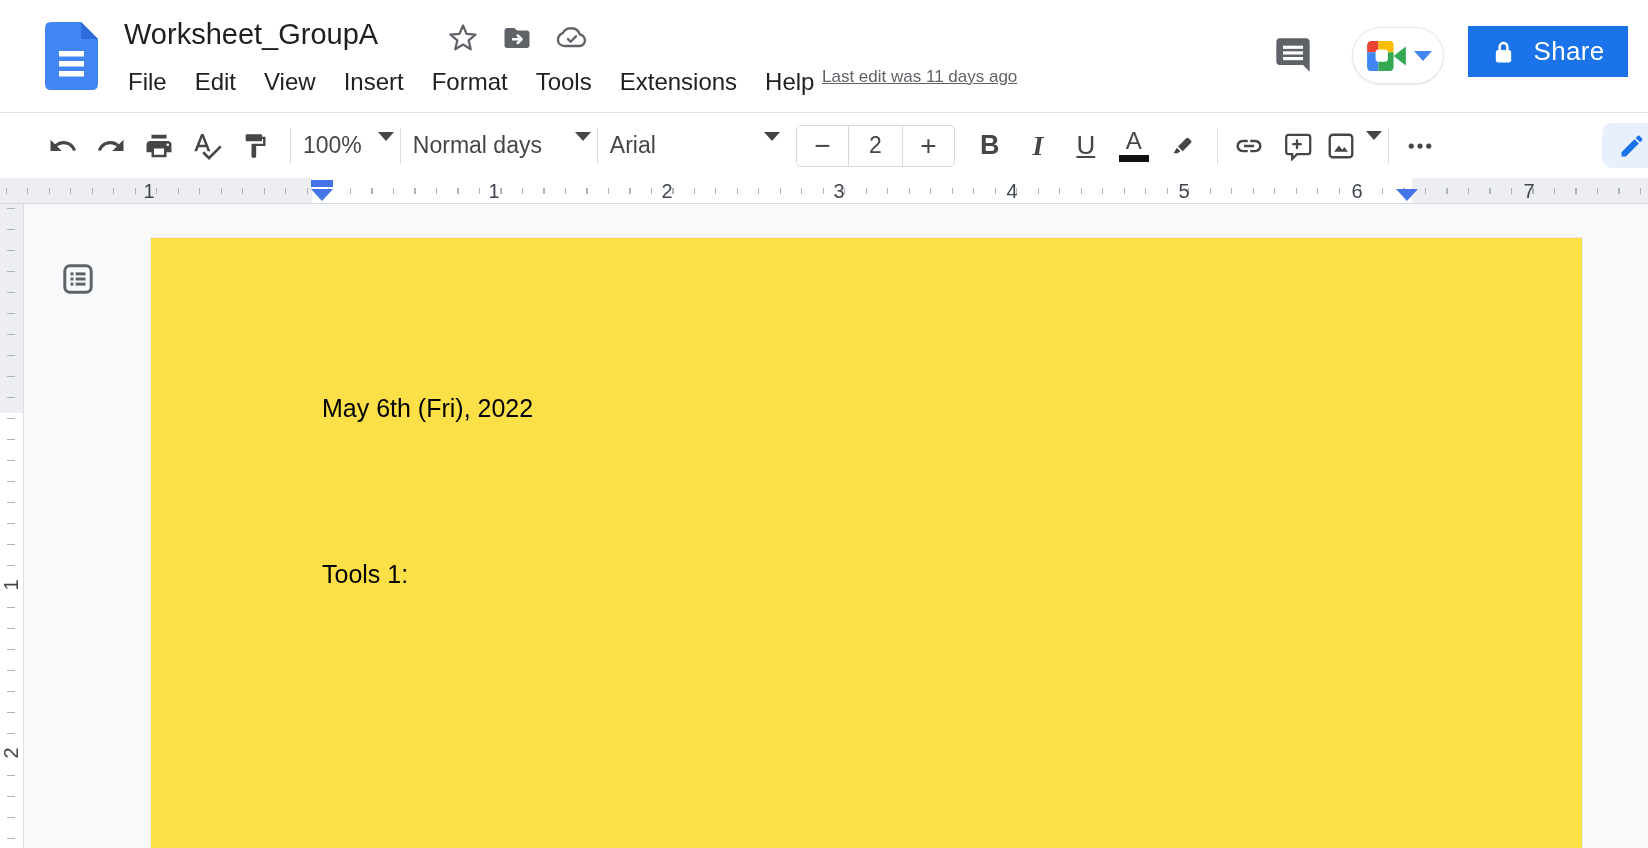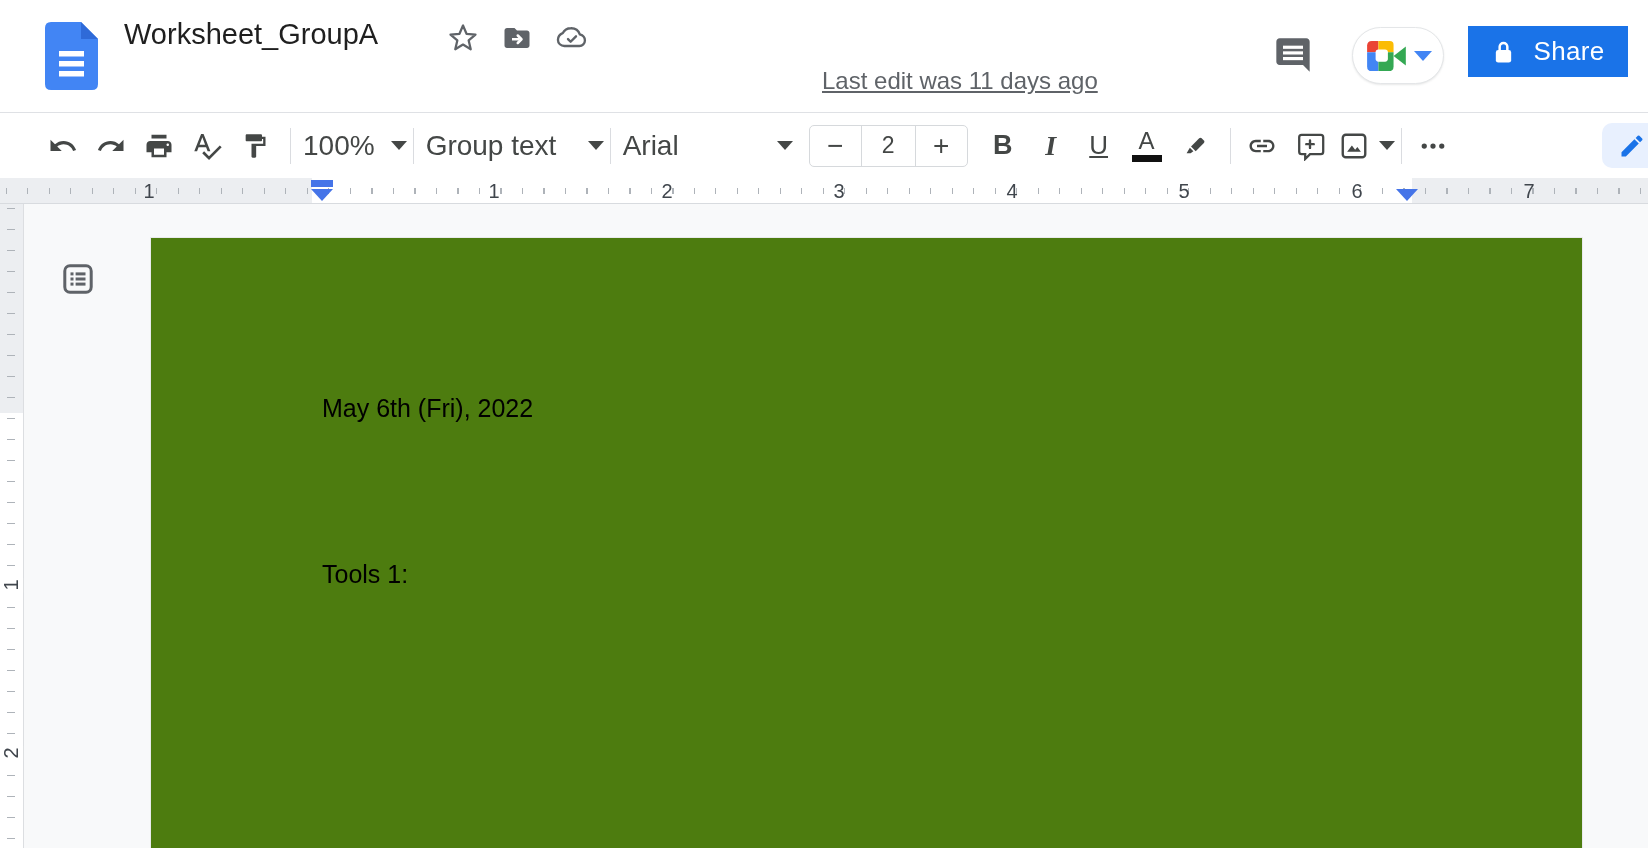--- a/index.html
+++ b/index.html
@@ -7,32 +7,32 @@
   body { font-family:"Liberation Sans", sans-serif; }
   .screen { position:relative; width:1648px; height:848px; overflow:hidden; background:#fff; }
 
   
   .app-header { position:absolute; top:0; left:0; width:1648px; height:113px; background:#fff; border-bottom:1px solid #dfe1e5; }
   .docs-logo { position:absolute; left:45px; top:22px; width:53px; height:68px; cursor:pointer; }
   .doc-title { position:absolute; left:124px; top:18px; font-size:29px; color:#1f1f1f; white-space:nowrap; }
   .title-icon { position:absolute; top:22px; width:32px; height:32px; color:#5f6368; display:flex; align-items:center; justify-content:center; cursor:pointer; }
   .menu-row { position:absolute; left:114px; top:63px; height:38px; display:flex; align-items:center; }
   .menu-item { font-size:24px; color:#202124; padding:2px 14px; border-radius:6px; cursor:pointer; white-space:nowrap; }
-  .last-edit { position:absolute; left:822px; top:67px; font-size:24px; color:#5f6368; text-decoration:underline; cursor:pointer; white-space:nowrap; }
+  .last-edit { position:absolute; left:822px; top:67px; font-size:17px; color:#5f6368; text-decoration:underline; cursor:pointer; white-space:nowrap; }
   .hdr-right-icon { position:absolute; top:33px; width:44px; height:44px; display:flex; align-items:center; justify-content:center; cursor:pointer; }
   .meet-pill { position:absolute; left:1352px; top:27px; width:92px; height:57px; background:#fff; border:1px solid #e4e6e8; border-radius:29px; box-shadow:0 1px 2px rgba(60,64,67,.12); display:flex; align-items:center; justify-content:center; gap:7px; cursor:pointer; }
   .caret-down { width:0; height:0; border-left:9px solid transparent; border-right:9px solid transparent; border-top:10px solid #4285f4; }
   .share-btn { position:absolute; left:1468px; top:26px; width:160px; height:51px; background:#1a73e8; border:none; border-radius:0; display:flex; align-items:center; justify-content:center; gap:19px; cursor:pointer; }
   .share-label { color:#fff; font-size:26px; font-weight:500; letter-spacing:.3px; }
 
   
   .toolbar { position:absolute; top:114px; left:0; width:1648px; height:63px; background:#fff; display:flex; align-items:center; padding-left:44px; }
   .tb-btn { width:38px; height:38px; margin-right:10px; border-radius:4px; display:flex; flex-direction:column; align-items:center; justify-content:center; color:#444746; cursor:pointer; flex:none; }
   .tb-sep { width:1px; height:36px; background:#dadce0; margin:0 12px 0 6px; flex:none; }
-  .tb-drop { display:flex; align-items:center; cursor:pointer; flex:none; color:#444746; font-size:28px; }
+  .tb-drop { display:flex; cursor:pointer; flex:none; color:#444746; font-size:23px; }
   .tb-caret { width:0; height:0; border-left:8px solid transparent; border-right:8px solid transparent; border-top:9px solid #444746; margin-left:16px; }
   .fontsize-box { display:flex; align-items:stretch; height:42px; border:1px solid #d6d9dc; border-radius:5px; margin:0 16px; flex:none; overflow:hidden; }
   .fs-cell { display:flex; align-items:center; justify-content:center; color:#444746; cursor:pointer; }
   .fs-minus,.fs-plus { width:51px; font-size:28px; }
   .fs-value { width:55px; font-size:23px; border-left:1px solid #d6d9dc; border-right:1px solid #d6d9dc; }
   .bold-glyph { font-size:27px; font-weight:700; }
   .italic-glyph { font-family:"Liberation Serif", serif; font-size:28px; font-style:italic; font-weight:600; }
   .underline-glyph { font-size:26px; text-decoration:underline; }
   .textcolor-glyph { font-size:24px; font-weight:500; line-height:24px; }
   .textcolor-bar { width:30px; height:7px; background:#111; margin-top:2px; }
@@ -48,21 +48,21 @@
   .indent-tri { position:absolute; top:11px; width:0; height:0; border-left:11px solid transparent; border-right:11px solid transparent; border-top:12px solid #4574e8; cursor:pointer; }
 
   
   .content { position:absolute; top:204px; left:0; width:1648px; height:644px; background:#f8f9fa; }
   .ruler-v { position:absolute; left:0; top:0; width:24px; height:644px; background:#fff; border-right:1px solid #dcdee1; }
   .ruler-v-gray { position:absolute; left:0; top:0; width:23px; height:209px; background:#eceef1; }
   .ruler-v-ticks { position:absolute; left:7px; top:0; width:8px; height:644px;
      background:repeating-linear-gradient(to bottom,#aeb3b9 0 1px,transparent 1px 21px); background-position-y:4px; }
   .ruler-num-v { position:absolute; left:4px; font-size:20px; color:#40464d; transform:translateY(-50%) rotate(-90deg); background:#fff; padding:0 2px; }
   .outline-btn { position:absolute; left:58px; top:55px; width:40px; height:40px; display:flex; align-items:center; justify-content:center; cursor:pointer; border-radius:50%; }
-  .doc-page { position:absolute; left:150px; top:33px; width:1433px; height:611px; background:#4d7c0f; border:1px solid #e9eaec; border-bottom:none; cursor:text; }
+  .doc-page { position:absolute; left:150px; top:33px; width:1433px; height:611px; background:#fde047; border:1px solid #e9eaec; border-bottom:none; cursor:text; }
   .doc-text { position:absolute; left:171px; top:154px; width:1092px; }
   .doc-line { font-size:25px; line-height:33.2px; color:#000; white-space:pre; min-height:33.2px; }
 
   svg { display:block; }
 </style>
 </head>
 <body>
 
 <div class="screen">
 
@@ -91,20 +91,30 @@
         <path d="M12.6 10l3 3-3 3" stroke="#fff" stroke-width="2" fill="none" stroke-linejoin="round" stroke-linecap="round"></path>
       </svg>
     </div>
     <div class="title-icon" style="left:556px">
       <svg width="34" height="30" viewBox="0 0 24 24" fill="none" stroke="#5f6368" stroke-width="1.9">
         <path d="M19.35 10.54A7.49 7.49 0 0 0 12 5.5c-2.89 0-5.4 1.64-6.65 4.04A5.994 5.994 0 0 0 1.5 15c0 2.9 2.35 5 5.25 5H19c2.49 0 4.5-2.01 4.5-4.5 0-2.38-1.85-4.31-4.15-4.96z" transform="translate(-0.7,-1.2) scale(0.98)"></path>
         <path d="M8.8 12.9l2.1 2.1 4.3-4.3" stroke-linecap="round" stroke-linejoin="round"></path>
       </svg>
     </div>
 
+    <nav class="menu-row" id="menu-row">
+        <span class="menu-item">File</span>
+        <span class="menu-item">Edit</span>
+        <span class="menu-item">View</span>
+        <span class="menu-item">Insert</span>
+        <span class="menu-item">Format</span>
+        <span class="menu-item">Tools</span>
+        <span class="menu-item">Extensions</span>
+        <span class="menu-item">Help</span>
+      </nav>
     <div class="last-edit">Last edit was 11 days ago</div>
 
     <div class="hdr-right-icon" style="left:1271px">
       <svg width="40" height="40" viewBox="0 0 24 24">
         <path d="M22 4c0-1.1-.9-2-2-2H4c-1.1 0-2 .9-2 2v18l4-4h14c1.1 0 2-.9 2-2V4z" fill="#5f6368" transform="scale(-1,1) translate(-24,0)"></path>
         <rect x="6" y="6.4" width="12" height="1.9" fill="#fff"></rect>
         <rect x="6" y="9.8" width="12" height="1.9" fill="#fff"></rect>
         <rect x="6" y="13.2" width="12" height="1.9" fill="#fff"></rect>
       </svg>
     </div>
@@ -164,21 +174,21 @@
     <div class="tb-sep"></div>
 
     <div class="tb-drop">
       <span>100%</span>
       <span class="tb-caret"></span>
     </div>
 
     <div class="tb-sep"></div>
 
     <div class="tb-drop" style="width:178px">
-      <span>Group text</span>
+      <span>Normal days</span>
       <span class="tb-caret" style="margin-left:auto"></span>
     </div>
 
     <div class="tb-sep"></div>
 
     <div class="tb-drop" style="width:170px">
       <span>Arial</span>
       <span class="tb-caret" style="margin-left:auto"></span>
     </div>
 

